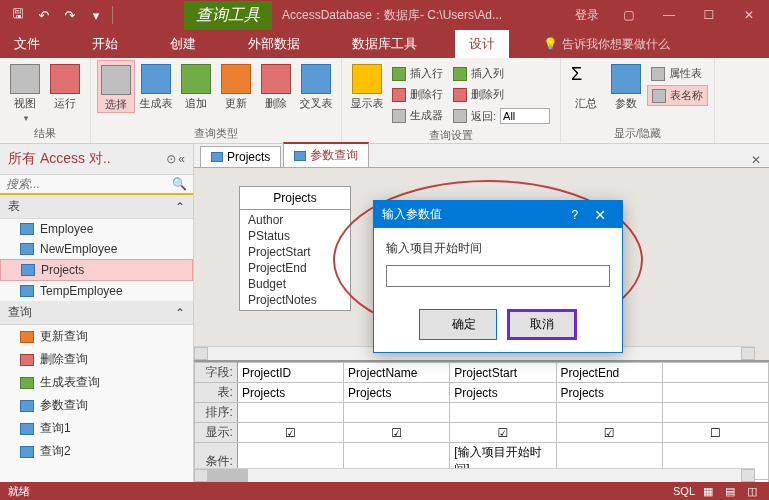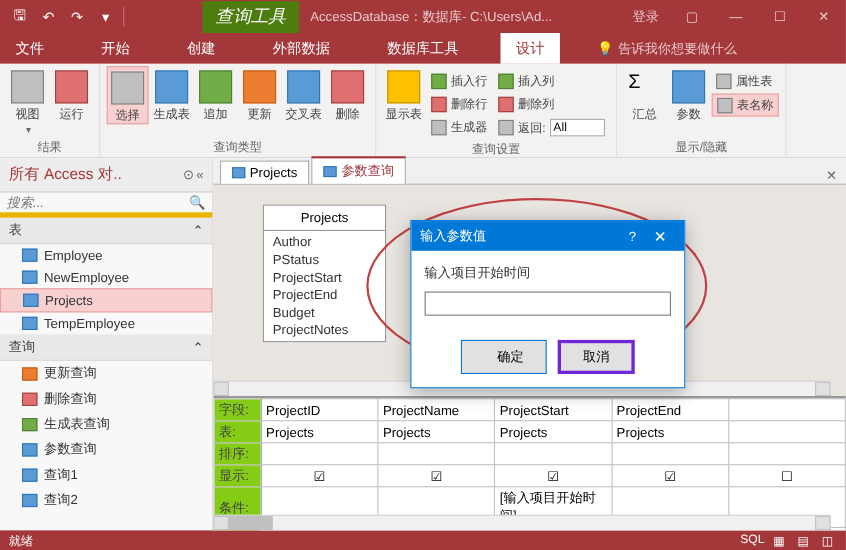--- a/index.html
+++ b/index.html
@@ -42,21 +42,21 @@
 .ico.green { background: #70ad47; border-color: #507e32; }
 .ico.gray { background: #bfbfbf; border-color: #7f7f7f; }
 .ico.yellow { background: #ffc000; border-color: #bf9000; }
 
 
 .main { display: flex; height: 338px; }
 .navpane { width: 194px; background: #f8f8f8; border-right: 1px solid #d0d0d0; display: flex; flex-direction: column; }
 .nav-header { background: #ededed; padding: 6px 8px; display: flex; align-items: center; justify-content: space-between; border-bottom: 1px solid #d0d0d0; }
 .nav-title { color: #a4373a; font-size: 14px; }
 .nav-header-icons { display: flex; gap: 2px; color: #666; }
-.nav-search { display: flex; align-items: flex-end; border-bottom: 5px solid #eab308; padding: 2px 6px; }
+.nav-search { display: flex; align-items: flex-end; border-bottom: 2px solid #eab308; padding: 2px 6px; }
 .nav-search input { flex: 1; border: none; background: transparent; font-size: 12px; font-style: italic; color: #888; outline: none; }
 .nav-section { background: #e8e8e8; padding: 3px 8px; font-size: 12px; color: #444; display: flex; justify-content: space-between; align-items: center; border-bottom: 1px solid #d8d8d8; }
 .nav-item { padding: 3px 8px 3px 20px; display: flex; align-items: center; gap: 6px; font-size: 12px; color: #333; cursor: pointer; }
 .nav-item.selected { background: #f8d0d0; border: 1px solid #e8a0a0; }
 .nav-ico { width: 14px; height: 12px; }
 
 
 .content { flex: 1; display: flex; flex-direction: column; position: relative; background: #f0f0f0; }
 .doc-tabs { height: 24px; background: #f0f0f0; display: flex; align-items: flex-end; padding-left: 6px; gap: 2px; border-bottom: 1px solid #ababab; }
 .doc-tab { background: #fff; border: 1px solid #ababab; border-bottom: none; padding: 3px 10px; display: flex; align-items: center; gap: 4px; font-size: 12px; }
@@ -67,21 +67,21 @@
 
 .field-box { position: absolute; left: 45px; top: 18px; width: 112px; background: #fff; border: 1px solid #999; }
 .field-box-title { text-align: center; padding: 4px; border-bottom: 1px solid #999; font-size: 12px; }
 .field-box-list { padding: 2px 0; }
 .field-item { padding: 1px 8px; font-size: 12px; color: #333; }
 
 
 .query-grid { position: absolute; bottom: 0; left: 0; right: 0; height: 122px; background: #fff; border-top: 2px solid #999; }
 .qg-table { border-collapse: collapse; width: 100%; font-size: 12px; }
 .qg-table td { border: 1px solid #c0c0c0; padding: 1px 4px; height: 17px; }
-.qg-rowlabel { text-align: left; color: #444; width: 42px; background: #84cc16; border-right: 1px solid #999 !important; }
+.qg-rowlabel { text-align: right; color: #444; width: 42px; background: #e5e5e5; border-right: 1px solid #999 !important; }
 .qg-col { width: 104px; background: #fff; }
 .qg-chk { text-align: center; }
 
 
 .dialog { position: absolute; left: 373px; top: 200px; width: 250px; background: #fff; border: 1px solid #0078d7; box-shadow: 0 4px 16px rgba(0,0,0,0.3); z-index: 100; }
 .dlg-title { background: #0078d7; color: #fff; padding: 5px 8px; display: flex; align-items: center; font-size: 12px; }
 .dlg-title-text { flex: 1; }
 .dlg-help { padding: 0 8px; cursor: pointer; }
 .dlg-close { padding: 0 8px; cursor: pointer; font-size: 14px; }
 .dlg-body { padding: 12px; }
@@ -170,26 +170,26 @@
         </div>
       <div class="rb-big">
           <span class="ico green"></span>
           <span class="lbl">追加</span>
         </div>
       <div class="rb-big">
           <span class="ico orange"></span>
           <span class="lbl">更新</span>
         </div>
       <div class="rb-big">
+          <span class="ico red"></span>
+          <span class="lbl">删除</span>
+        </div>
+      <div class="rb-big">
           <span class="ico blue"></span>
           <span class="lbl">交叉表</span>
-        </div>
-      <div class="rb-big">
-          <span class="ico red"></span>
-          <span class="lbl">删除</span>
         </div>
     </div>
     <div class="ribbon-group-label">查询类型</div>
   </div>
   <div class="ribbon-group">
     <div class="ribbon-group-items">
       <div class="rb-big">
           <span class="ico yellow"></span>
           <span class="lbl">显示表</span>
         </div>

